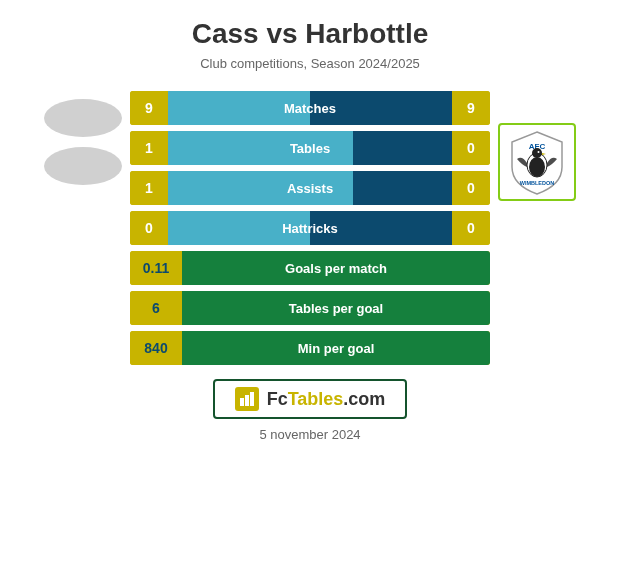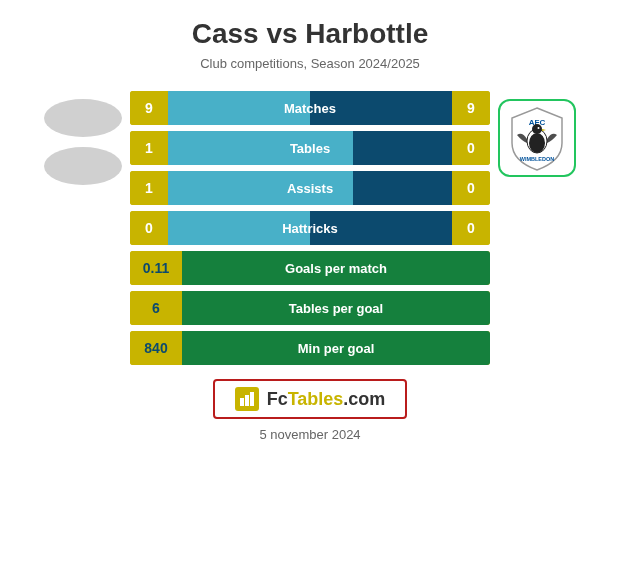--- a/index.html
+++ b/index.html
@@ -66,27 +66,28 @@
     .avatar-ellipse {
       width: 78px;
       height: 38px;
       background: #d0d0d0;
       border-radius: 50%;
     }
 
     .club-badge {
       width: 78px;
       height: 78px;
-      border: 2px solid #22c55e;
-      border-radius: 12px;
+      border: 2px solid #84cc16;
+      border-radius: 4px;
       display: flex;
       align-items: center;
       justify-content: center;
       background: #fff;
       overflow: hidden;
+      margin-top: 24px;
     }
 
     .club-badge svg {
       width: 70px;
       height: 70px;
     }
 
     .stats-rows {
       display: flex;
       flex-direction: column;
@@ -225,21 +226,21 @@
 
     .watermark-section {
       margin-top: 14px;
       display: flex;
       flex-direction: column;
       align-items: center;
       gap: 8px;
     }
 
     .watermark-box {
-      border: 2px solid #b91c1c;
+      border: 2px solid #14532d;
       border-radius: 4px;
       padding: 6px 20px;
       display: flex;
       align-items: center;
       gap: 8px;
     }
 
     .watermark-icon {
       width: 24px;
       height: 24px;

